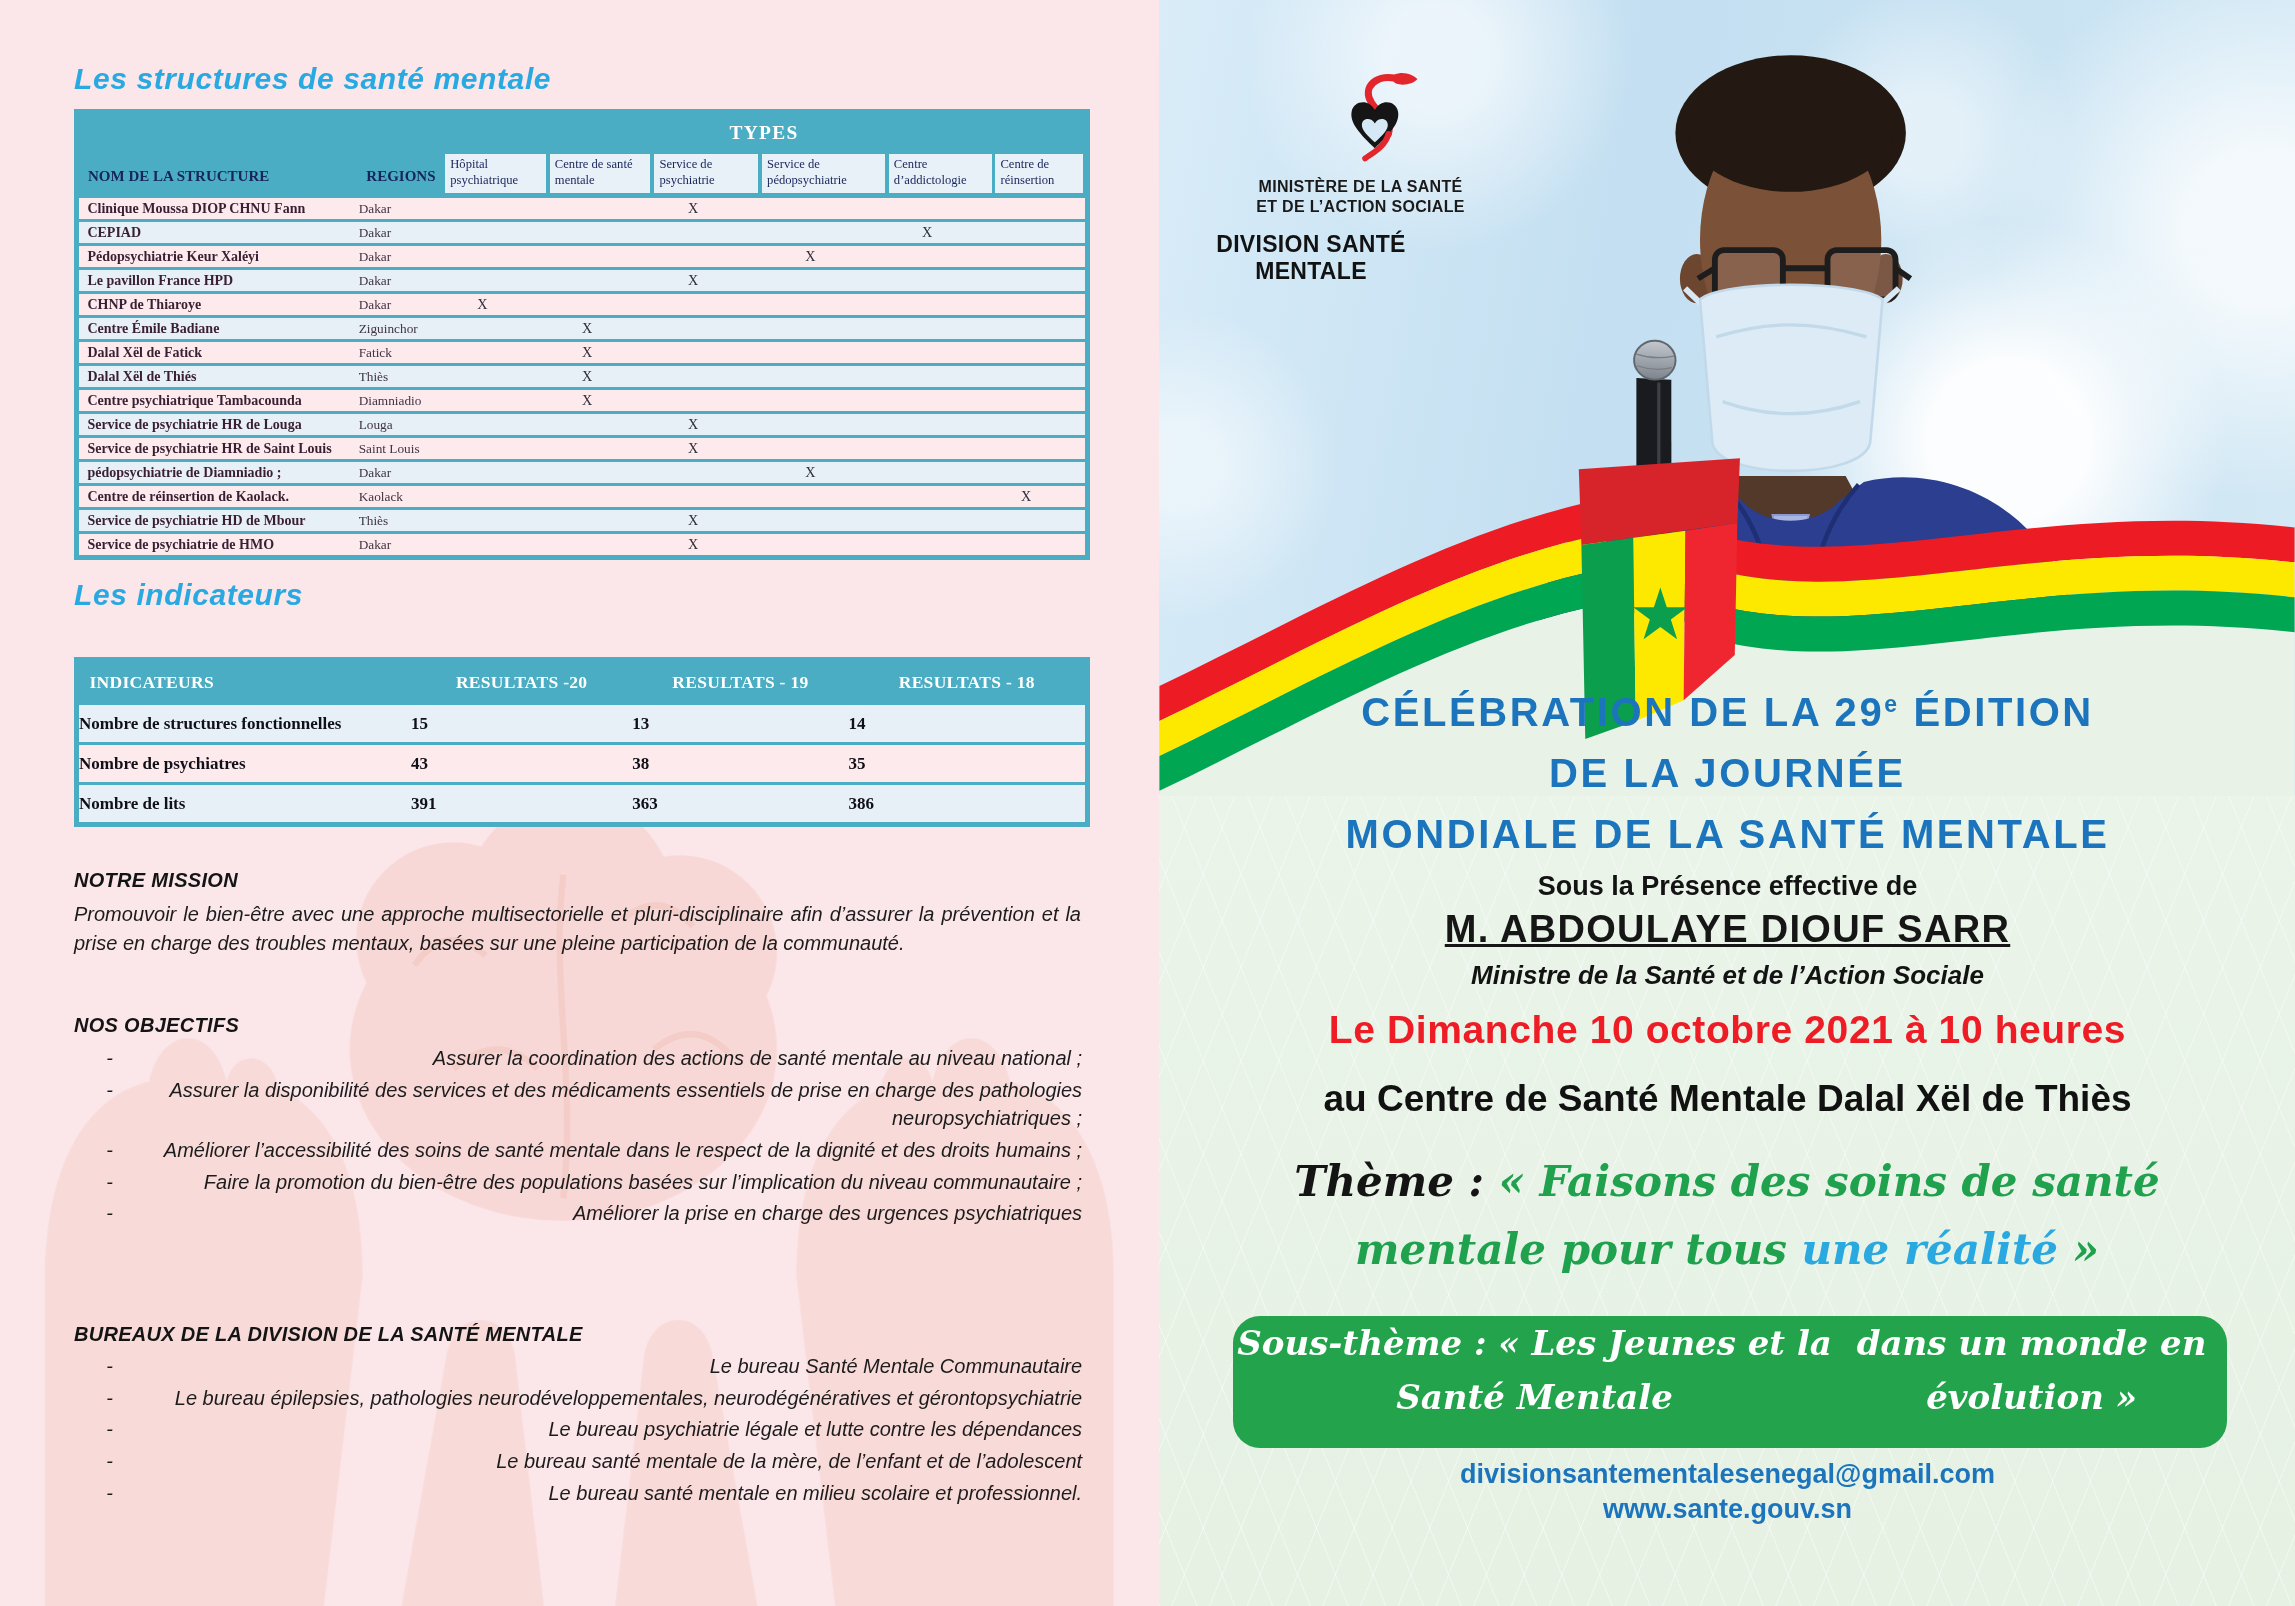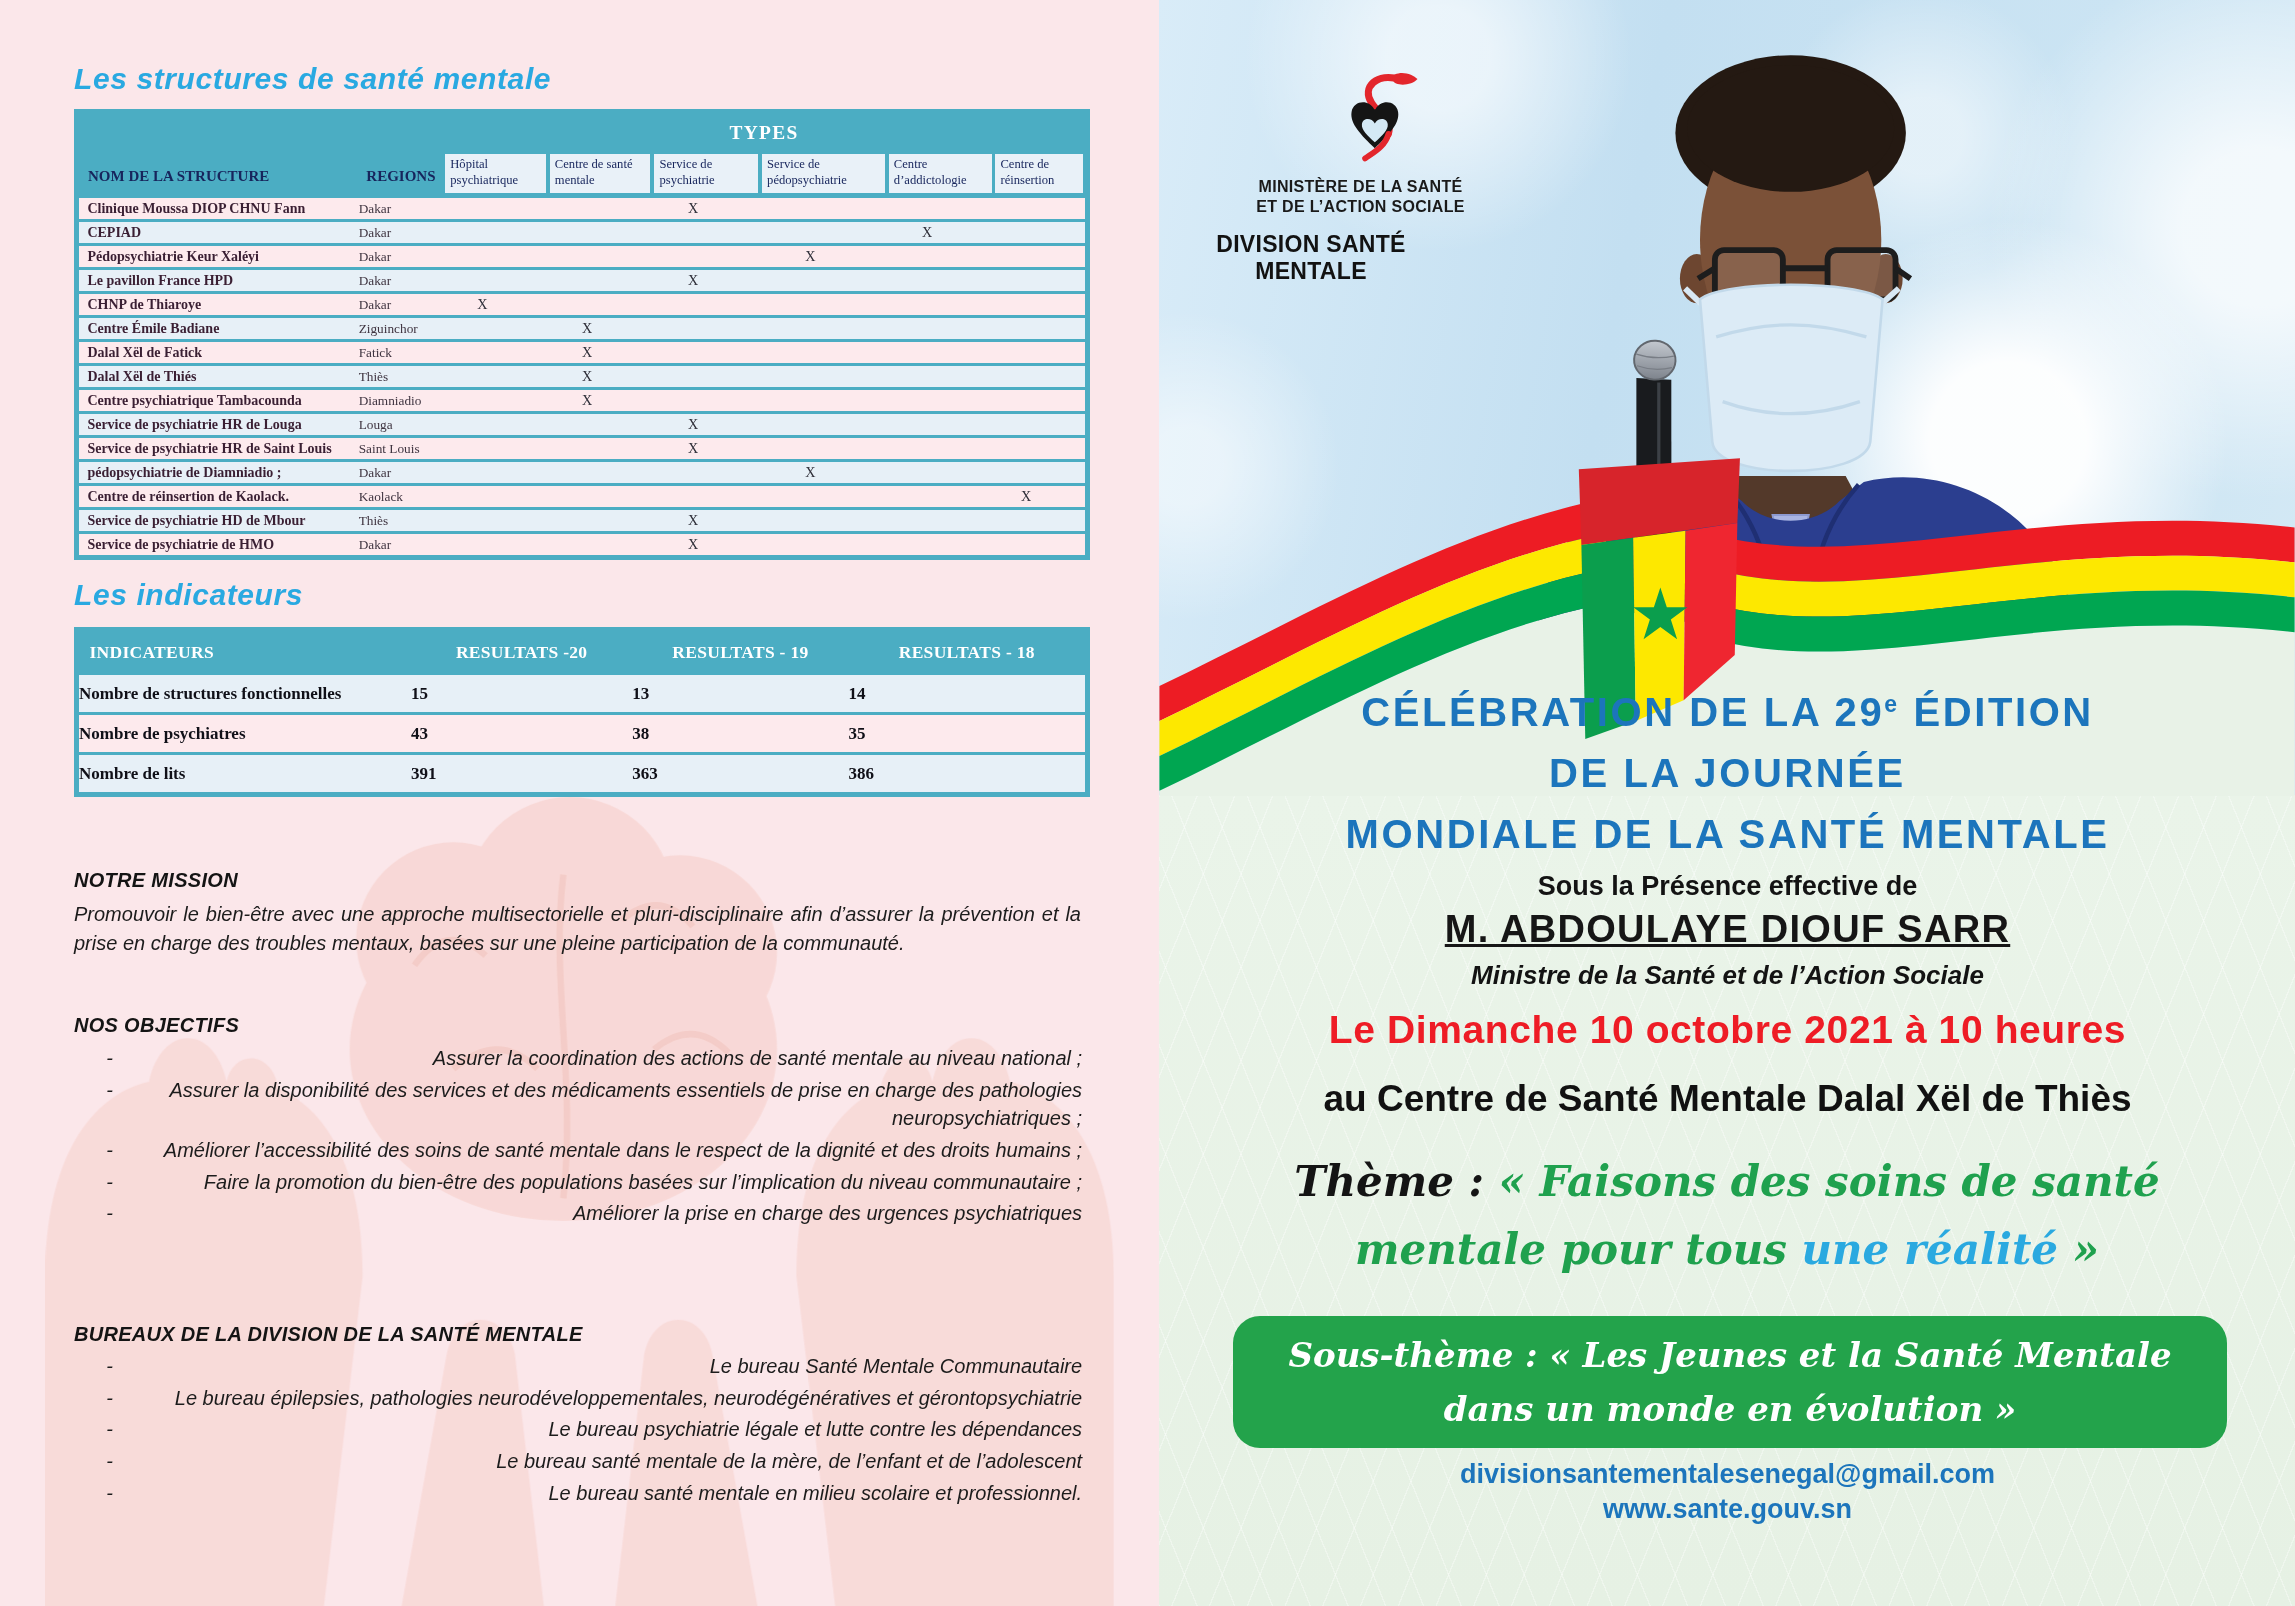--- a/index.html
+++ b/index.html
@@ -23,21 +23,21 @@
   .s-sub{background:#e9f1f8;margin:1.9px;color:#17255c;font:400 12.6px "Liberation Serif",serif;
          padding:3.2px 3.9px 1.3px 5.2px;line-height:1.25;}
   .s-row{display:grid;grid-template-columns:27.8% 8.4% 10.4% 10.4% 10.7% 12.6% 10.6% 9.1%;
          height:21px;border-top:3.2px solid #4badc3;align-items:center;}
   .s-row.odd{background:#fdeaed;}
   .s-row.even{background:#e7f0f7;}
   .s-cell-name{font:700 14px "Liberation Serif",serif;color:#3a1f33;padding-left:8.4px;white-space:nowrap;}
   .s-cell-region{font:400 13.3px "Liberation Serif",serif;color:#3f3440;}
   .s-cell-x{font:400 14.2px "Liberation Serif",serif;color:#2e2e38;text-align:center;padding-right:26px;}
 
-  .i-table{left:74px;top:627px;width:1006px;background:#4badc3;border:5.8px solid #4badc3;z-index:2;}
+  .i-table{left:74px;top:657px;width:1006px;background:#4badc3;border:5.8px solid #4badc3;z-index:2;}
   .i-head{display:grid;grid-template-columns:33% 22% 21.5% 23.5%;height:40px;align-items:center;}
   .i-head .h{color:#fff;font:700 17.5px "Liberation Serif",serif;text-align:center;letter-spacing:0.3px;}
   .i-head .h.first{text-align:left;padding-left:10.4px;}
   .i-row{display:grid;grid-template-columns:33% 22% 21.5% 23.5%;height:37px;border-top:3.2px solid #4badc3;align-items:center;}
   .i-row.blue{background:#e7f0f7;}
   .i-row.pink{background:#fdeaed;}
   .i-label{font:700 17px "Liberation Serif",serif;color:#101018;padding-left:0;}
   .i-val{font:700 17px "Liberation Serif",serif;color:#101018;text-align:left;}
 
   .h-black{font:italic 700 20px "Liberation Sans",sans-serif;color:#141414;letter-spacing:0.3px;z-index:2;}
@@ -76,21 +76,21 @@
   .minister-name{top:908px;font:700 38px "Liberation Sans",sans-serif;color:#161616;letter-spacing:1.3px;text-decoration:underline;}
   .minister-title{top:960px;font:italic 700 26px "Liberation Sans",sans-serif;color:#131313;}
   .date-line{top:1008px;font:700 39px "Liberation Sans",sans-serif;color:#ee1c25;letter-spacing:0.6px;}
   .venue-line{top:1078px;font:700 37px "Liberation Sans",sans-serif;color:#111;}
   .theme-block{left:1198px;top:1148px;width:1058px;text-align:center;z-index:4;
                font:italic 700 42px "DejaVu Serif",serif;line-height:68px;}
   .theme-label{color:#141414;}
   .theme-green{color:#1fa14e;}
   .theme-blue{color:#2aa9e0;}
   .subtheme-box{left:1233px;top:1316px;width:994px;height:132px;background:#23a34b;border-radius:27px;z-index:4;
-                display:flex;flex-direction:column;justify-content:center;text-align:center;
+                display:flex;flex-direction:row;justify-content:center;text-align:center;
                 font:italic 700 34px "DejaVu Serif",serif;color:#fff;line-height:54px;}
   .email-line{top:1459px;font:700 27px "Liberation Sans",sans-serif;color:#1c75bc;}
   .site-line{top:1494px;font:700 27px "Liberation Sans",sans-serif;color:#1c75bc;}
 </style>
 </head>
 <body>
 
 <div id="page">
 
   <svg class="abs" style="left:0;top:745px;z-index:0;" width="1159" height="862" viewBox="0 0 1790 1331">

